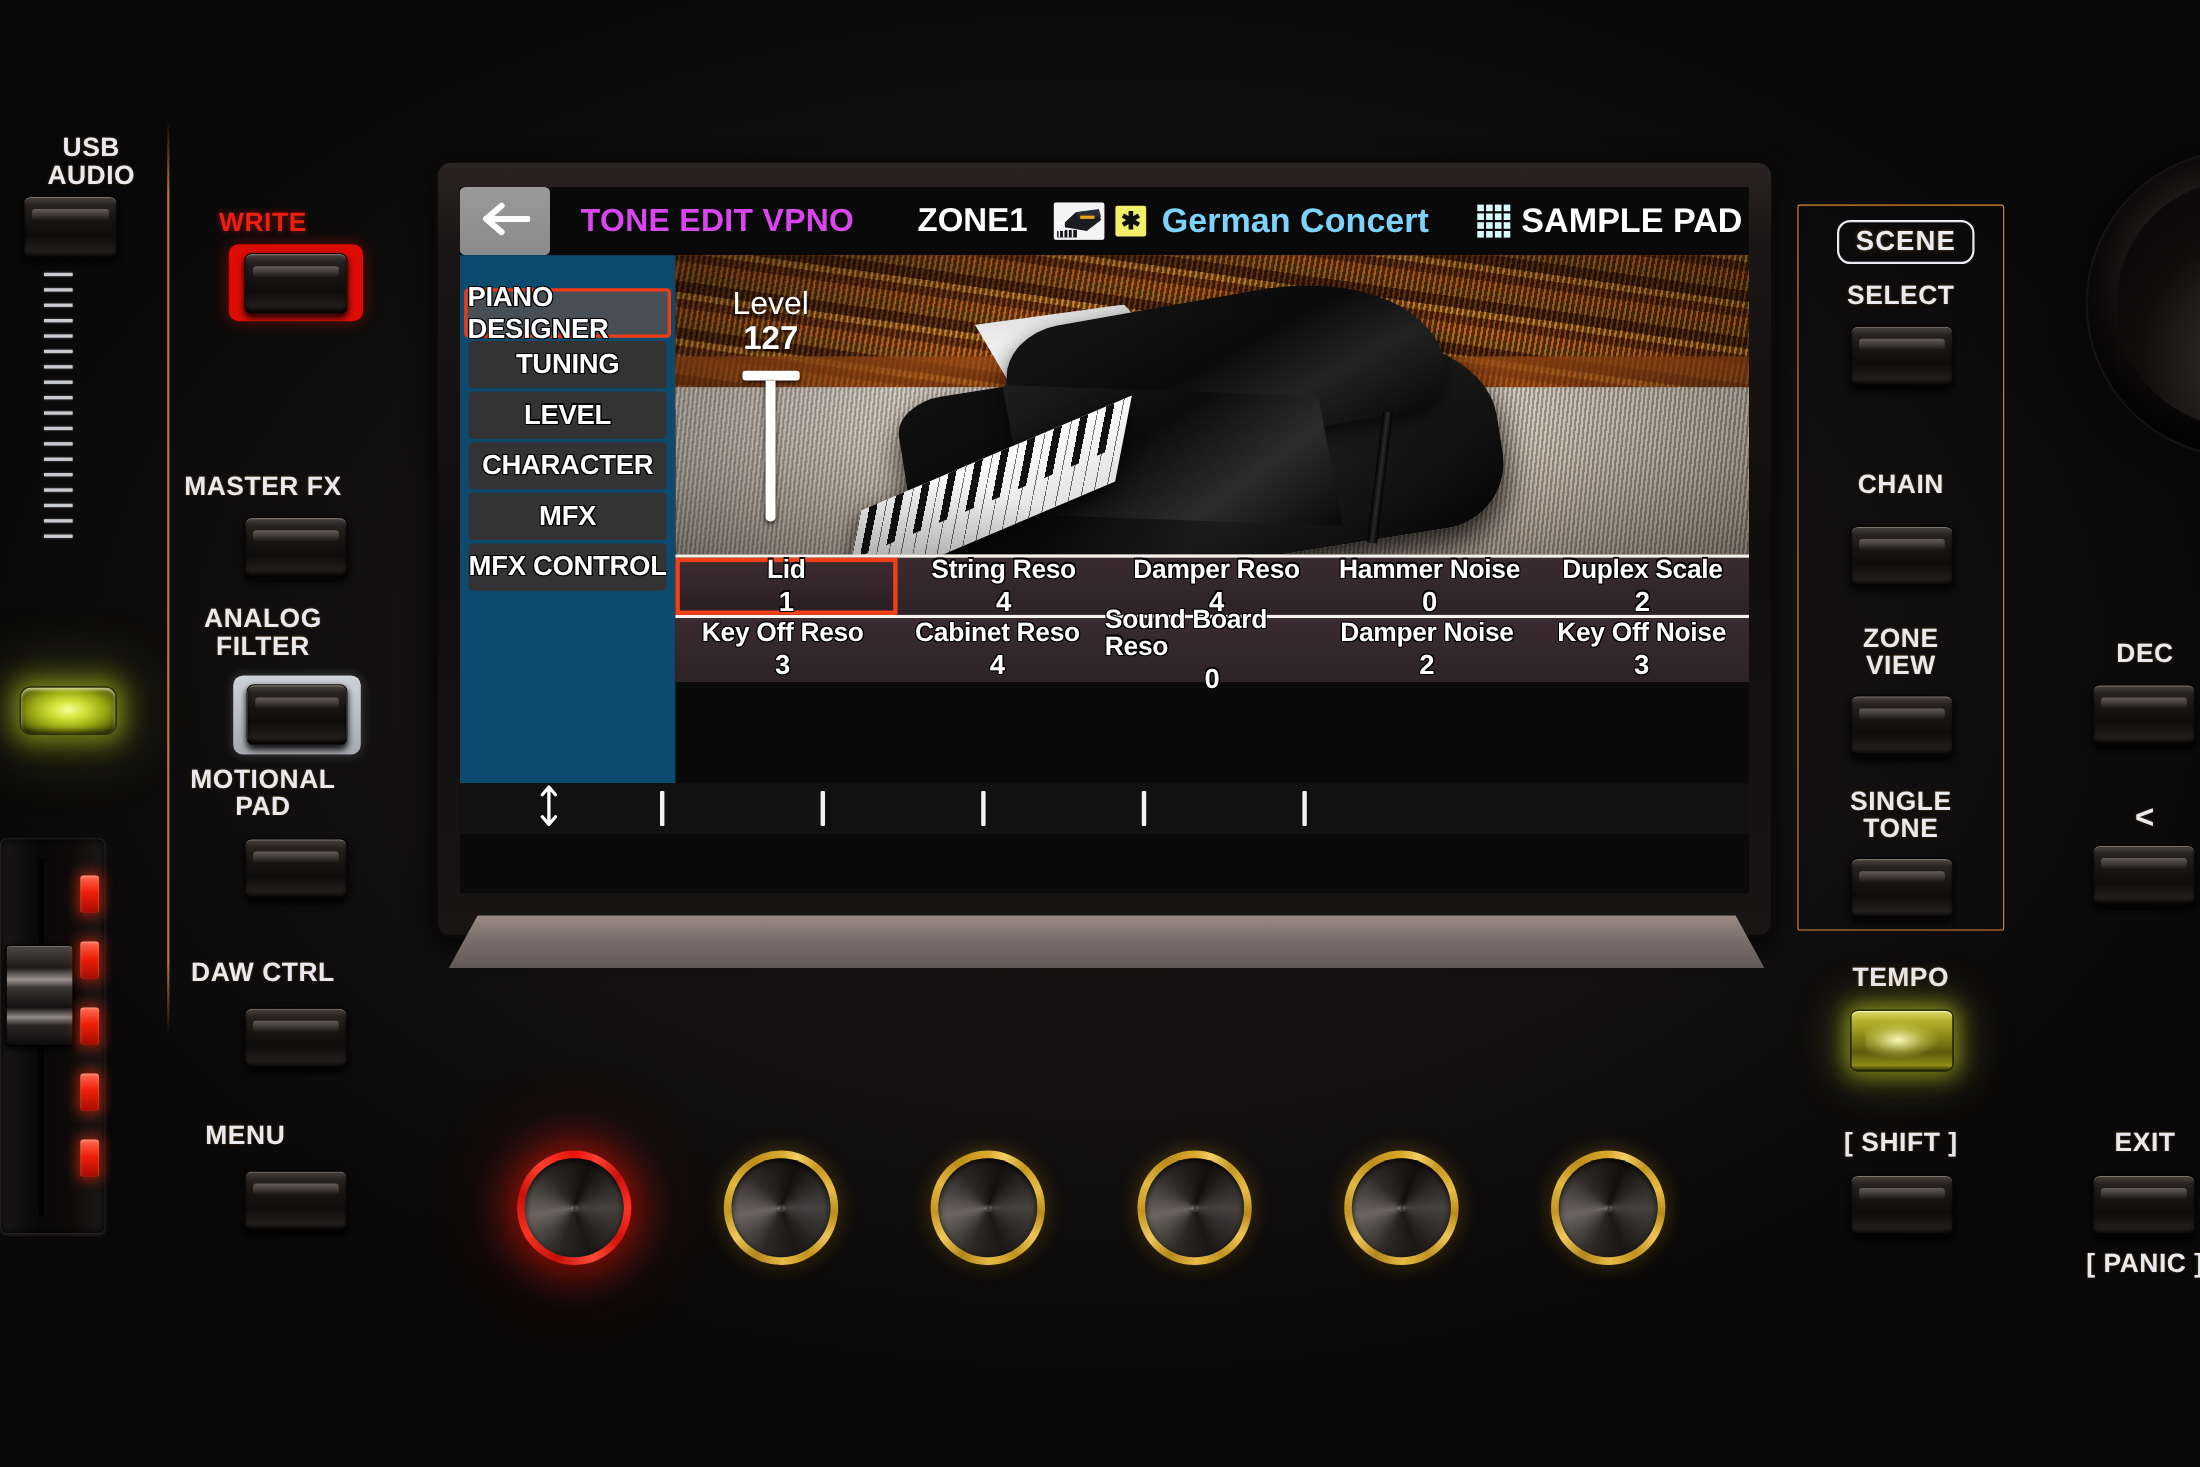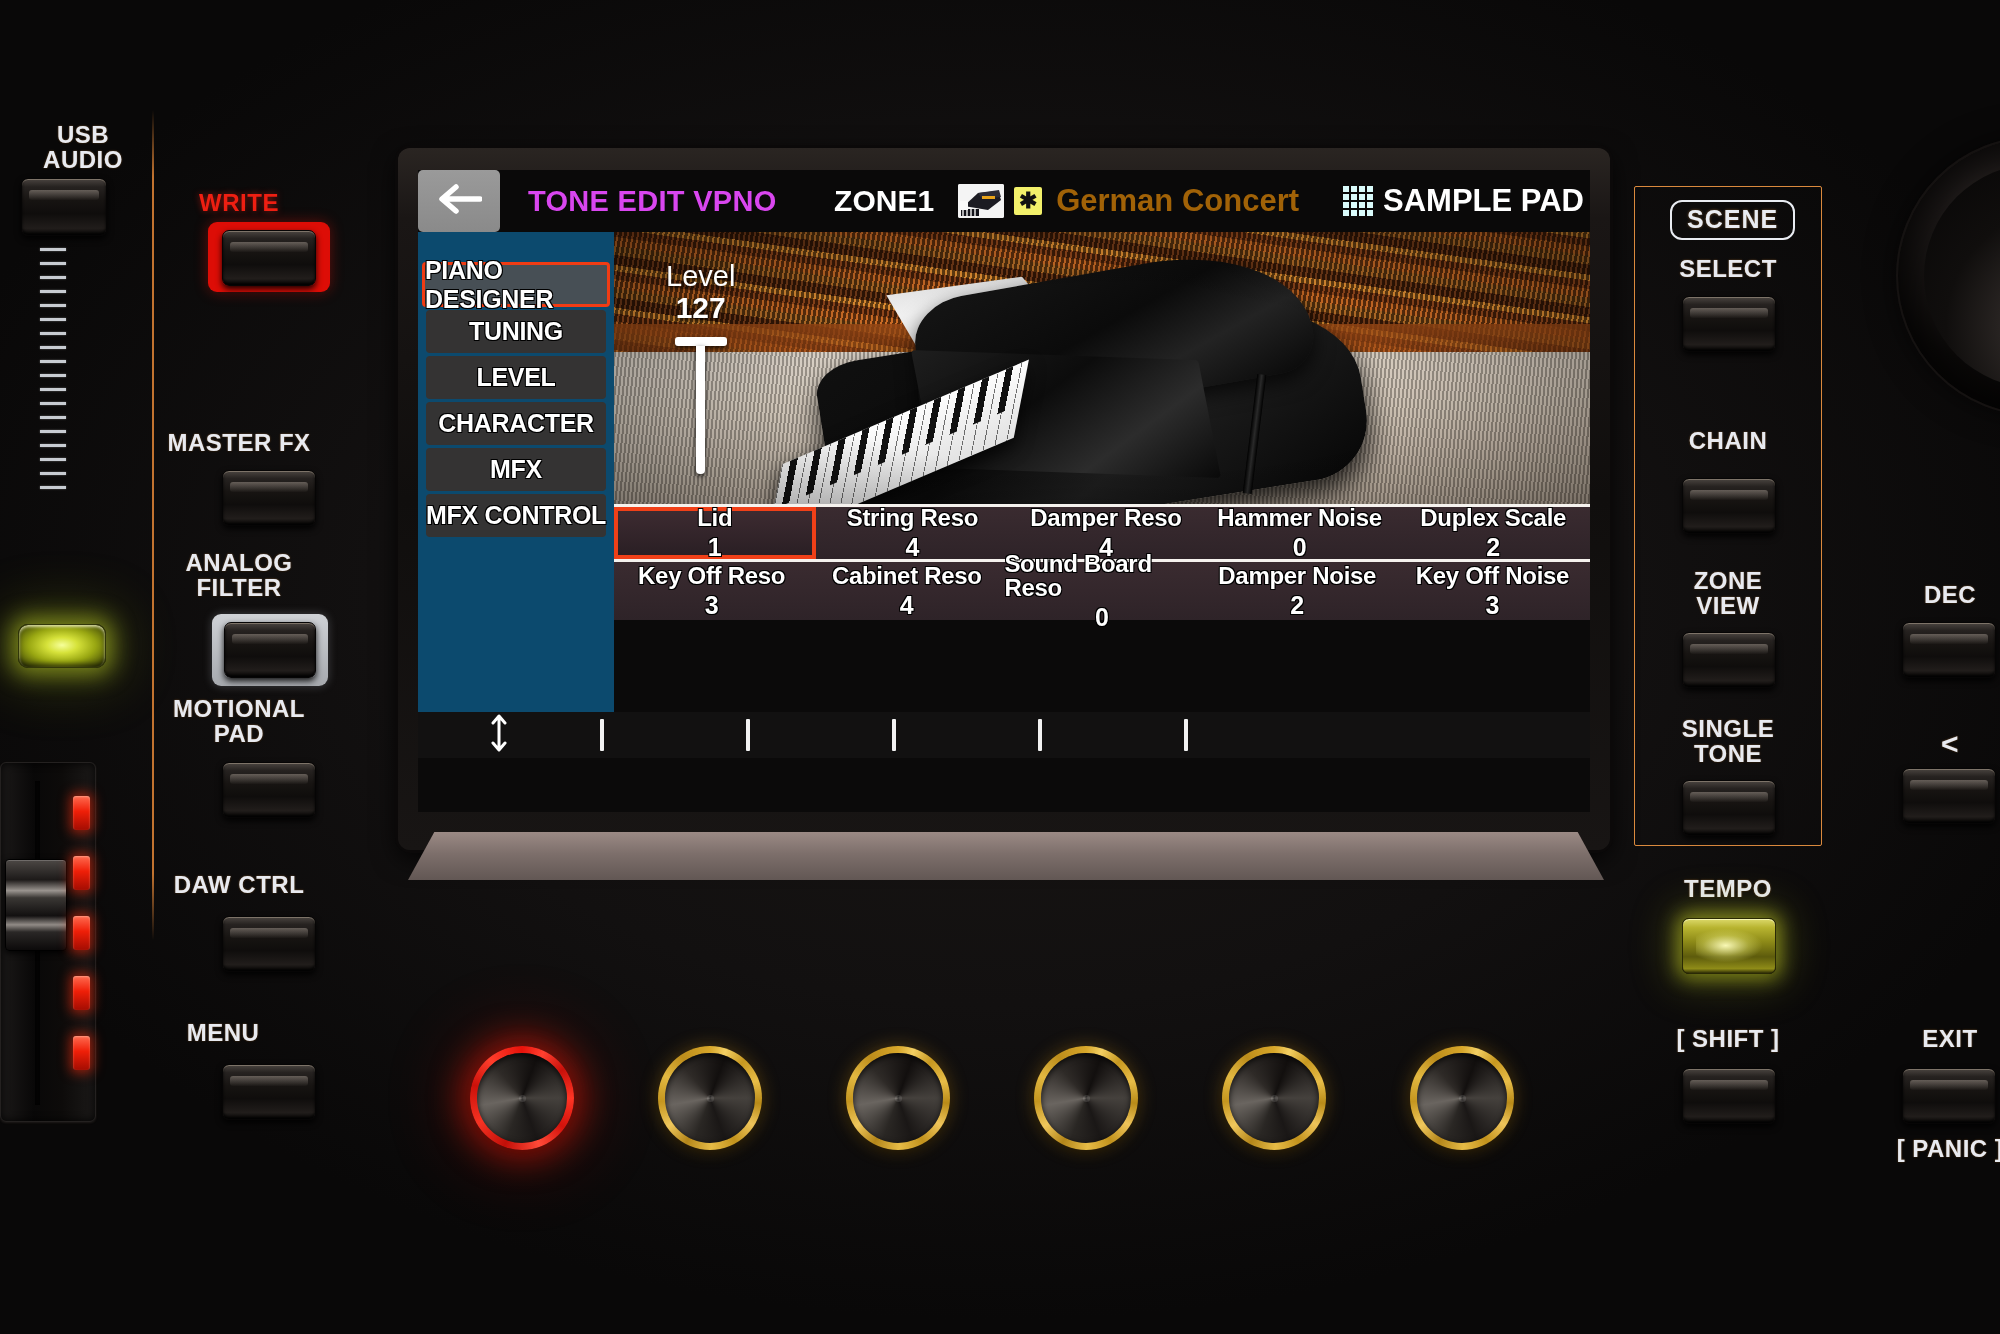--- a/index.html
+++ b/index.html
@@ -257,21 +257,21 @@
     background: #f2f2f2;
     position: relative;
   }
   #star-badge {
     width: 28px; height: 28px; margin-left: 10px; flex:0 0 auto;
     background: #f2f06a; color: #111;
     font-size: 22px; font-weight: bold; line-height: 28px; text-align: center;
     border-radius: 2px;
   }
   #tone-name {
-    color: #a16207; font-size: 31px; font-weight: bold;
+    color: #7dd3fc; font-size: 31px; font-weight: bold;
     margin-left: 14px; white-space: nowrap;
   }
   #pad-icon {
     margin-left: 44px; flex:0 0 auto;
     display: grid; grid-template-columns: repeat(4,6px); grid-template-rows: repeat(4,6px);
     gap: 2px;
   }
   #pad-icon i { background: #d9fbfb; display:block; }
   #pad-label {
     color:#fff; font-size: 31px; font-weight: bold; margin-left: 10px; white-space: nowrap;

